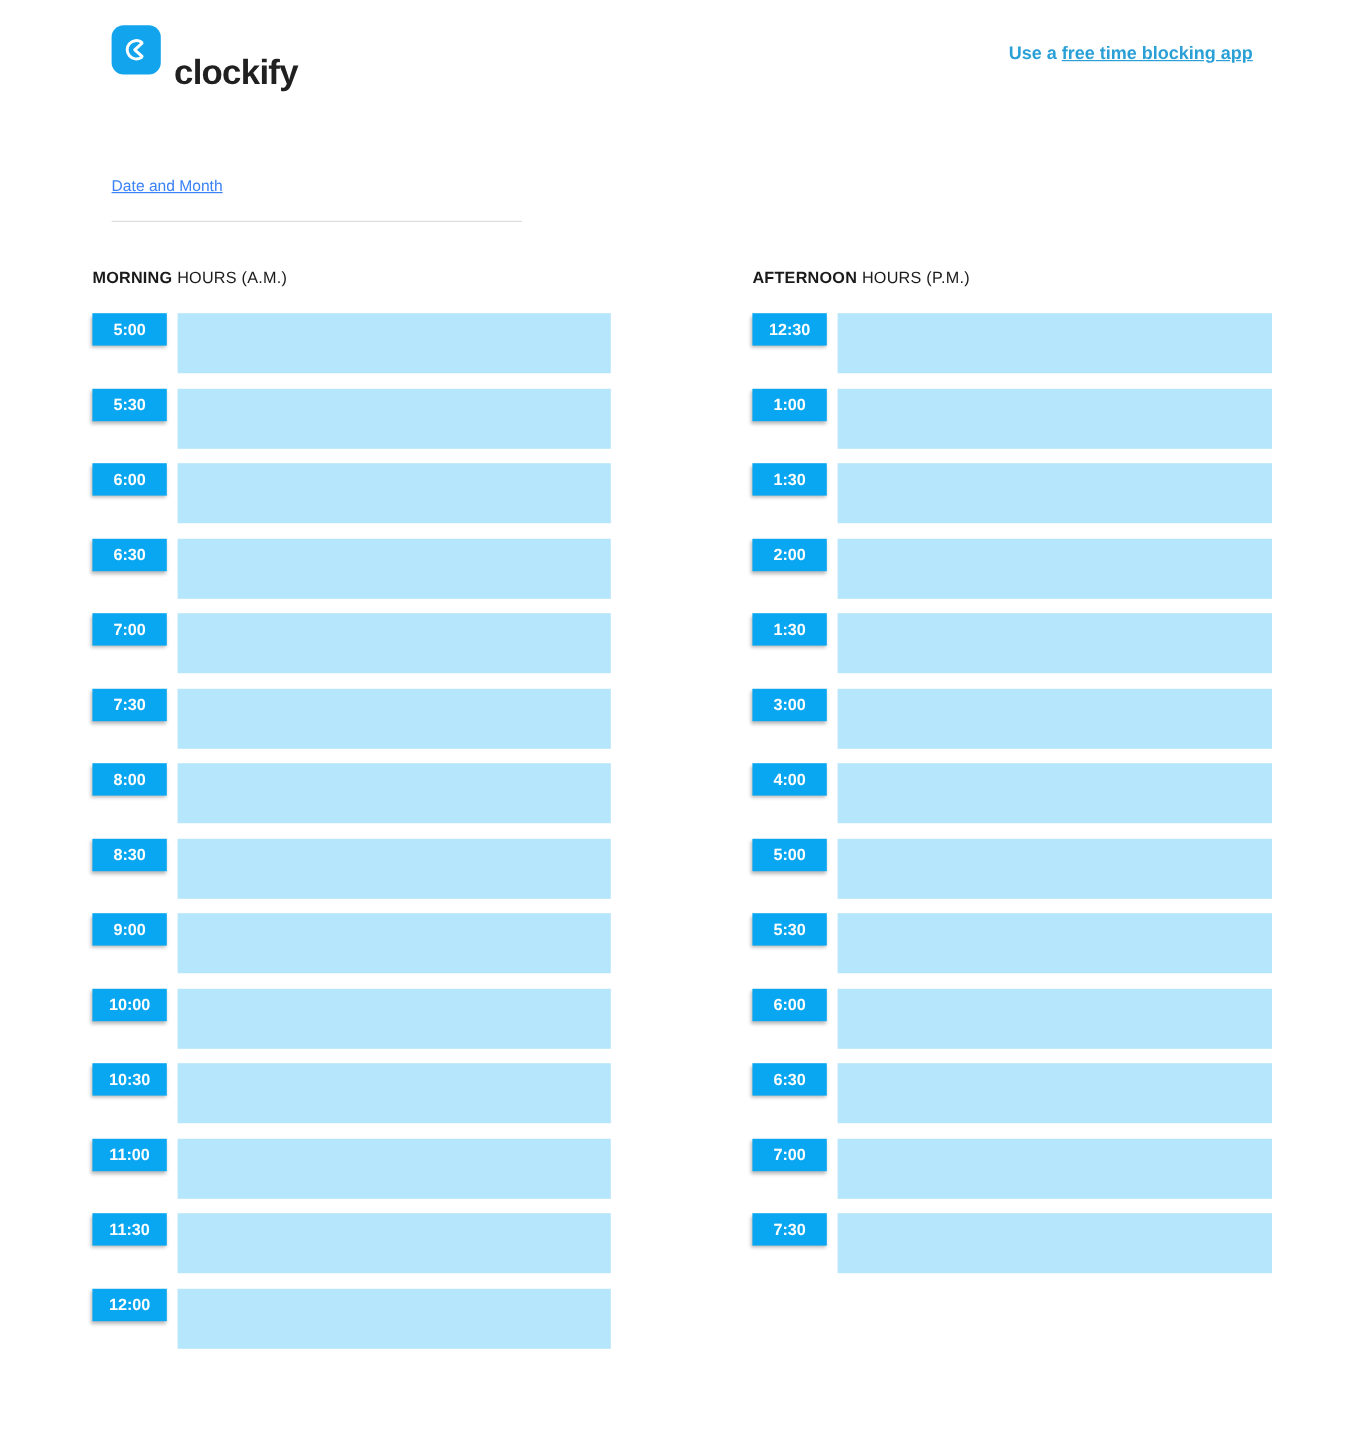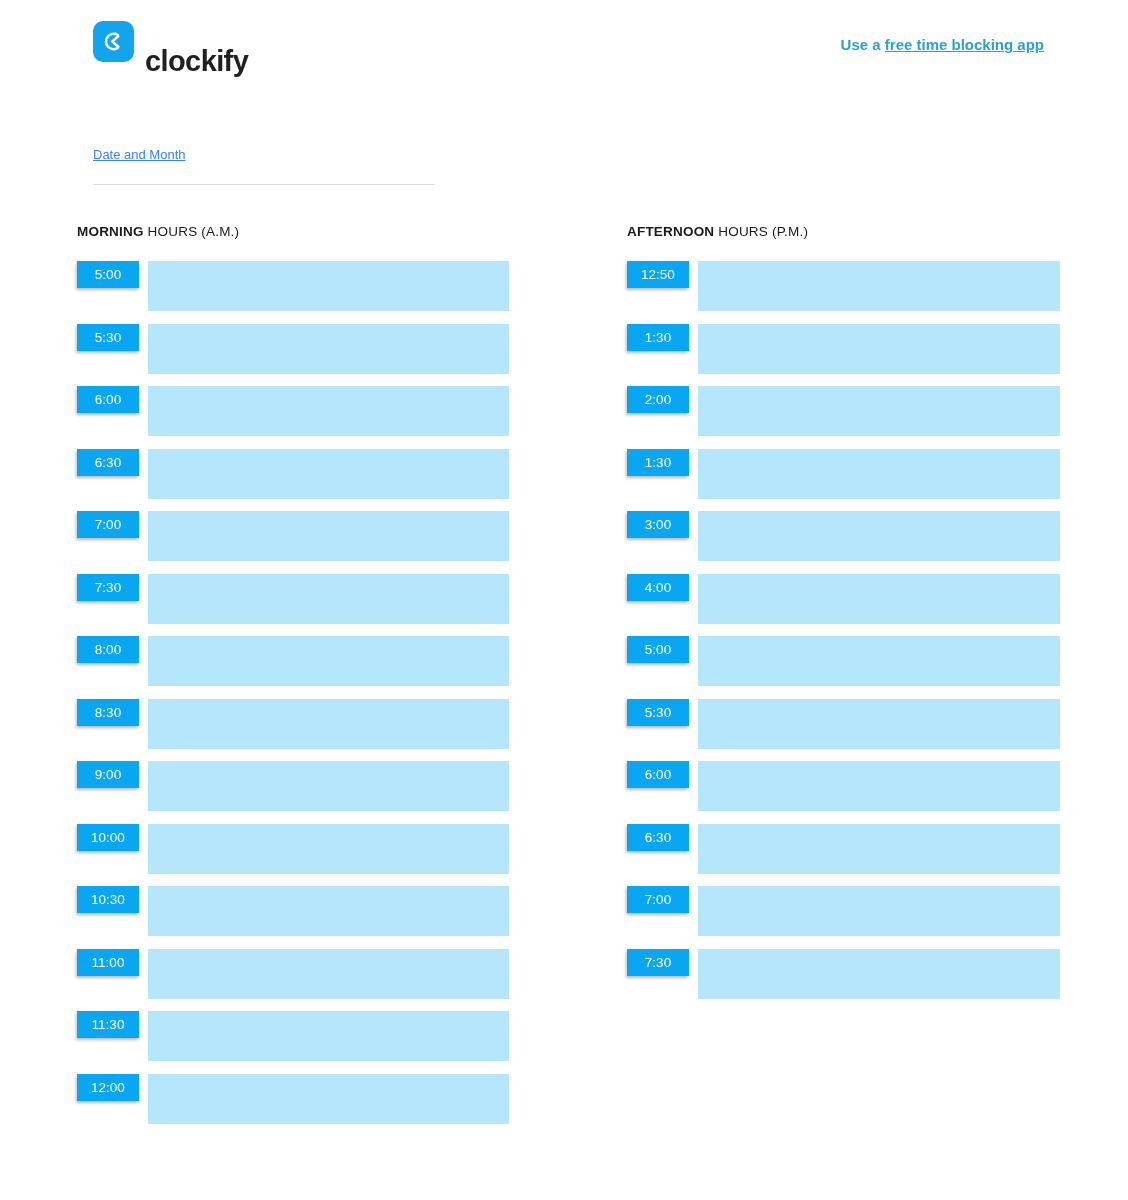--- a/index.html
+++ b/index.html
@@ -110,21 +110,21 @@
     height: 50px;
     margin-bottom: 12.5px;
   }
   .badge {
     flex: none;
     width: 62px;
     height: 27px;
     line-height: 27px;
     text-align: center;
     font-size: 13.5px;
-    font-weight: 400;
+    font-weight: 700;
     color: #ffffff;
     background: var(--badge-blue, #09a7f1);
     box-shadow: -1px 2px 3px rgba(0,0,0,0.28);
   }
   .slot {
     flex: 1;
     height: 50px;
     margin-left: 9px;
     background: var(--slot-blue, #b6e6fb);
   }
@@ -209,21 +209,25 @@
           <span class="badge">12:00</span>
           <div class="slot"></div>
         </div>
       </div>
   </section>
 
   <section class="column afternoon">
     <div class="col-heading"><span class="hb">AFTERNOON</span><span> HOURS (P.M.)</span></div>
     <div class="rows">
         <div class="row">
-          <span class="badge">12:50</span>
+          <span class="badge">12:30</span>
+          <div class="slot"></div>
+        </div>
+        <div class="row">
+          <span class="badge">1:00</span>
           <div class="slot"></div>
         </div>
         <div class="row">
           <span class="badge">1:30</span>
           <div class="slot"></div>
         </div>
         <div class="row">
           <span class="badge">2:00</span>
           <div class="slot"></div>
         </div>

